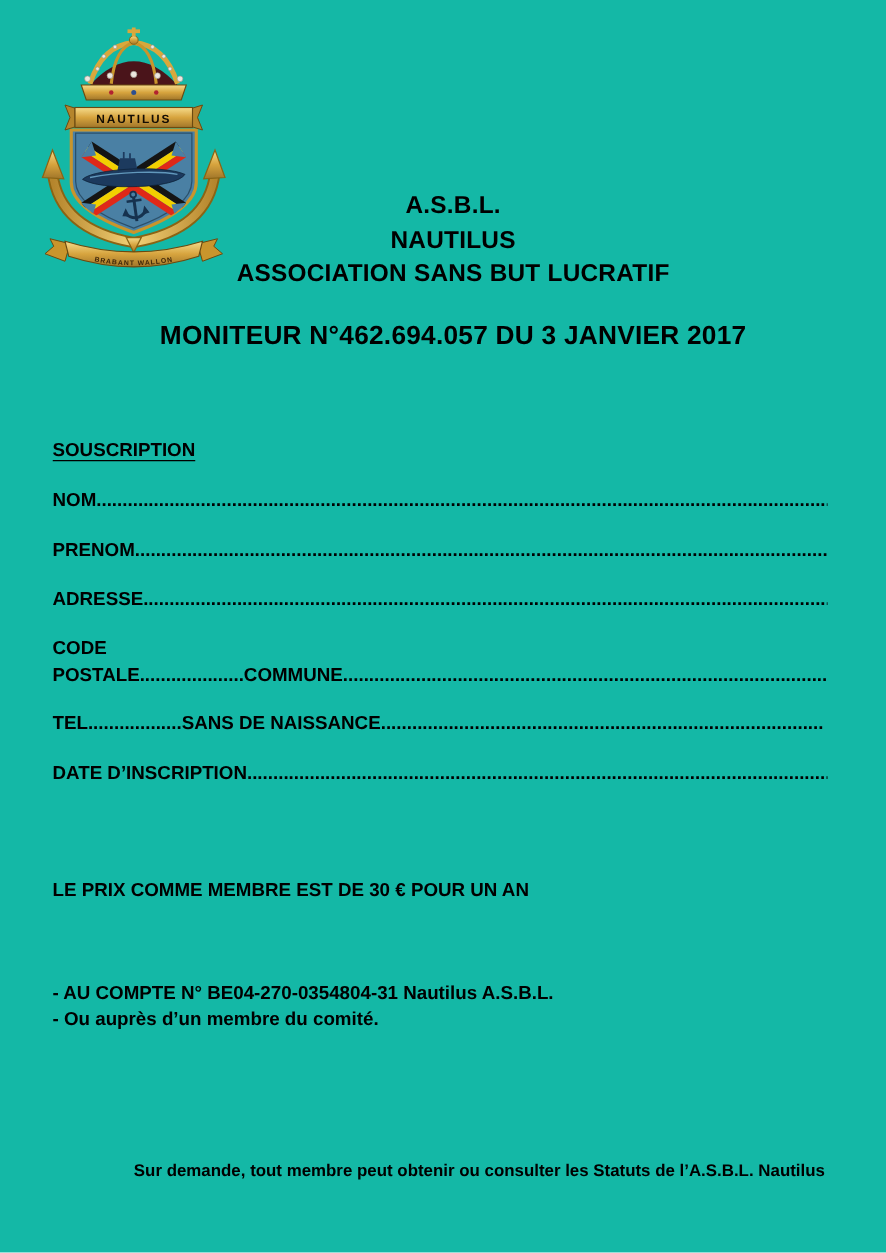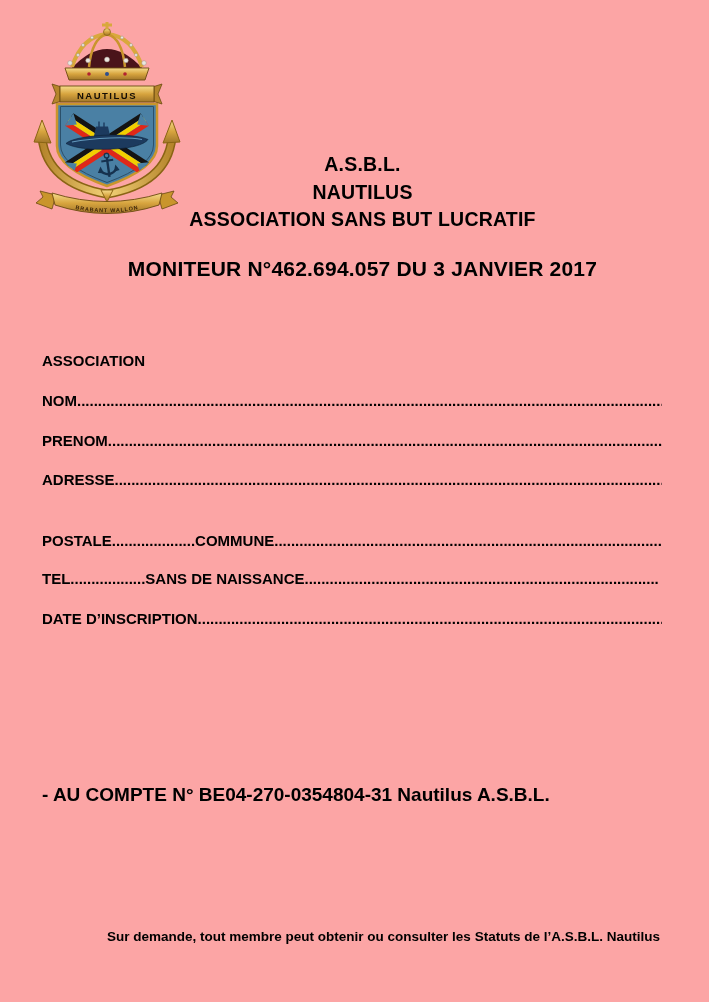--- a/index.html
+++ b/index.html
@@ -4,21 +4,21 @@
 <style>
   html, body {
     margin: 0; padding: 0;
     width: 709px; height: 1002px;
     background: #ffffff;
     font-family: "Liberation Sans", sans-serif;
   }
   .doc {
     position: relative;
     width: 709px; height: 1002px;
-    background: #fca5a5;
+    background: #14b8a6;
     color: #000000;
     font-weight: bold;
     overflow: hidden;
   }
   .crest {
     position: absolute;
     left: 32px; top: 22px;
     width: 150px; height: 200px;
   }
   .hdr {
@@ -44,21 +44,21 @@
     overflow: hidden;
   }
   .underlined {
     text-decoration: underline;
     text-decoration-thickness: 1.5px;
     text-underline-offset: 3px;
   }
   .payblock {
     position: absolute;
     left: 42px; width: 620px;
-    font-size: 19px;
+    font-size: 15px;
     line-height: 21px;
   }
   .footer {
     position: absolute;
     top: 929px; left: 0; width: 709px;
     text-align: center;
     font-size: 13.5px;
     margin-left: 29px;
   }
 </style>
@@ -177,28 +177,31 @@
   </svg>
 
   <div class="hdr">
     <div>A.S.B.L.</div>
     <div>NAUTILUS</div>
     <div>ASSOCIATION SANS BUT LUCRATIF</div>
   </div>
 
   <div class="moniteur">MONITEUR N°462.694.057 DU 3 JANVIER 2017</div>
 
-  <div class="line underlined" style="top:352px">ASSOCIATION</div>
+  <div class="line underlined" style="top:352px">SOUSCRIPTION</div>
 
   <div class="line" style="top:392px">NOM................................................................................................................................................</div>
   <div class="line" style="top:432px">PRENOM............................................................................................................................................</div>
   <div class="line" style="top:471px">ADRESSE...........................................................................................................................................</div>
+  <div class="line" style="top:510px">CODE</div>
   <div class="line" style="top:532px">POSTALE....................COMMUNE..................................................................................................</div>
   <div class="line" style="top:570px">TEL..................SANS DE NAISSANCE.....................................................................................</div>
   <div class="line" style="top:610px">DATE D’INSCRIPTION.....................................................................................................................</div>
 
+  <div class="line" style="top:704px">LE PRIX COMME MEMBRE EST DE 30 € POUR UN AN</div>
   <div class="payblock" style="top:784px">
     <div>- AU COMPTE N° BE04-270-0354804-31 Nautilus A.S.B.L.</div>
+    <div>- Ou auprès d’un membre du comité.</div>
   </div>
 
   <div class="footer">Sur demande, tout membre peut obtenir ou consulter les Statuts de l’A.S.B.L. Nautilus</div>
 
 </div>
 
 </body></html>

